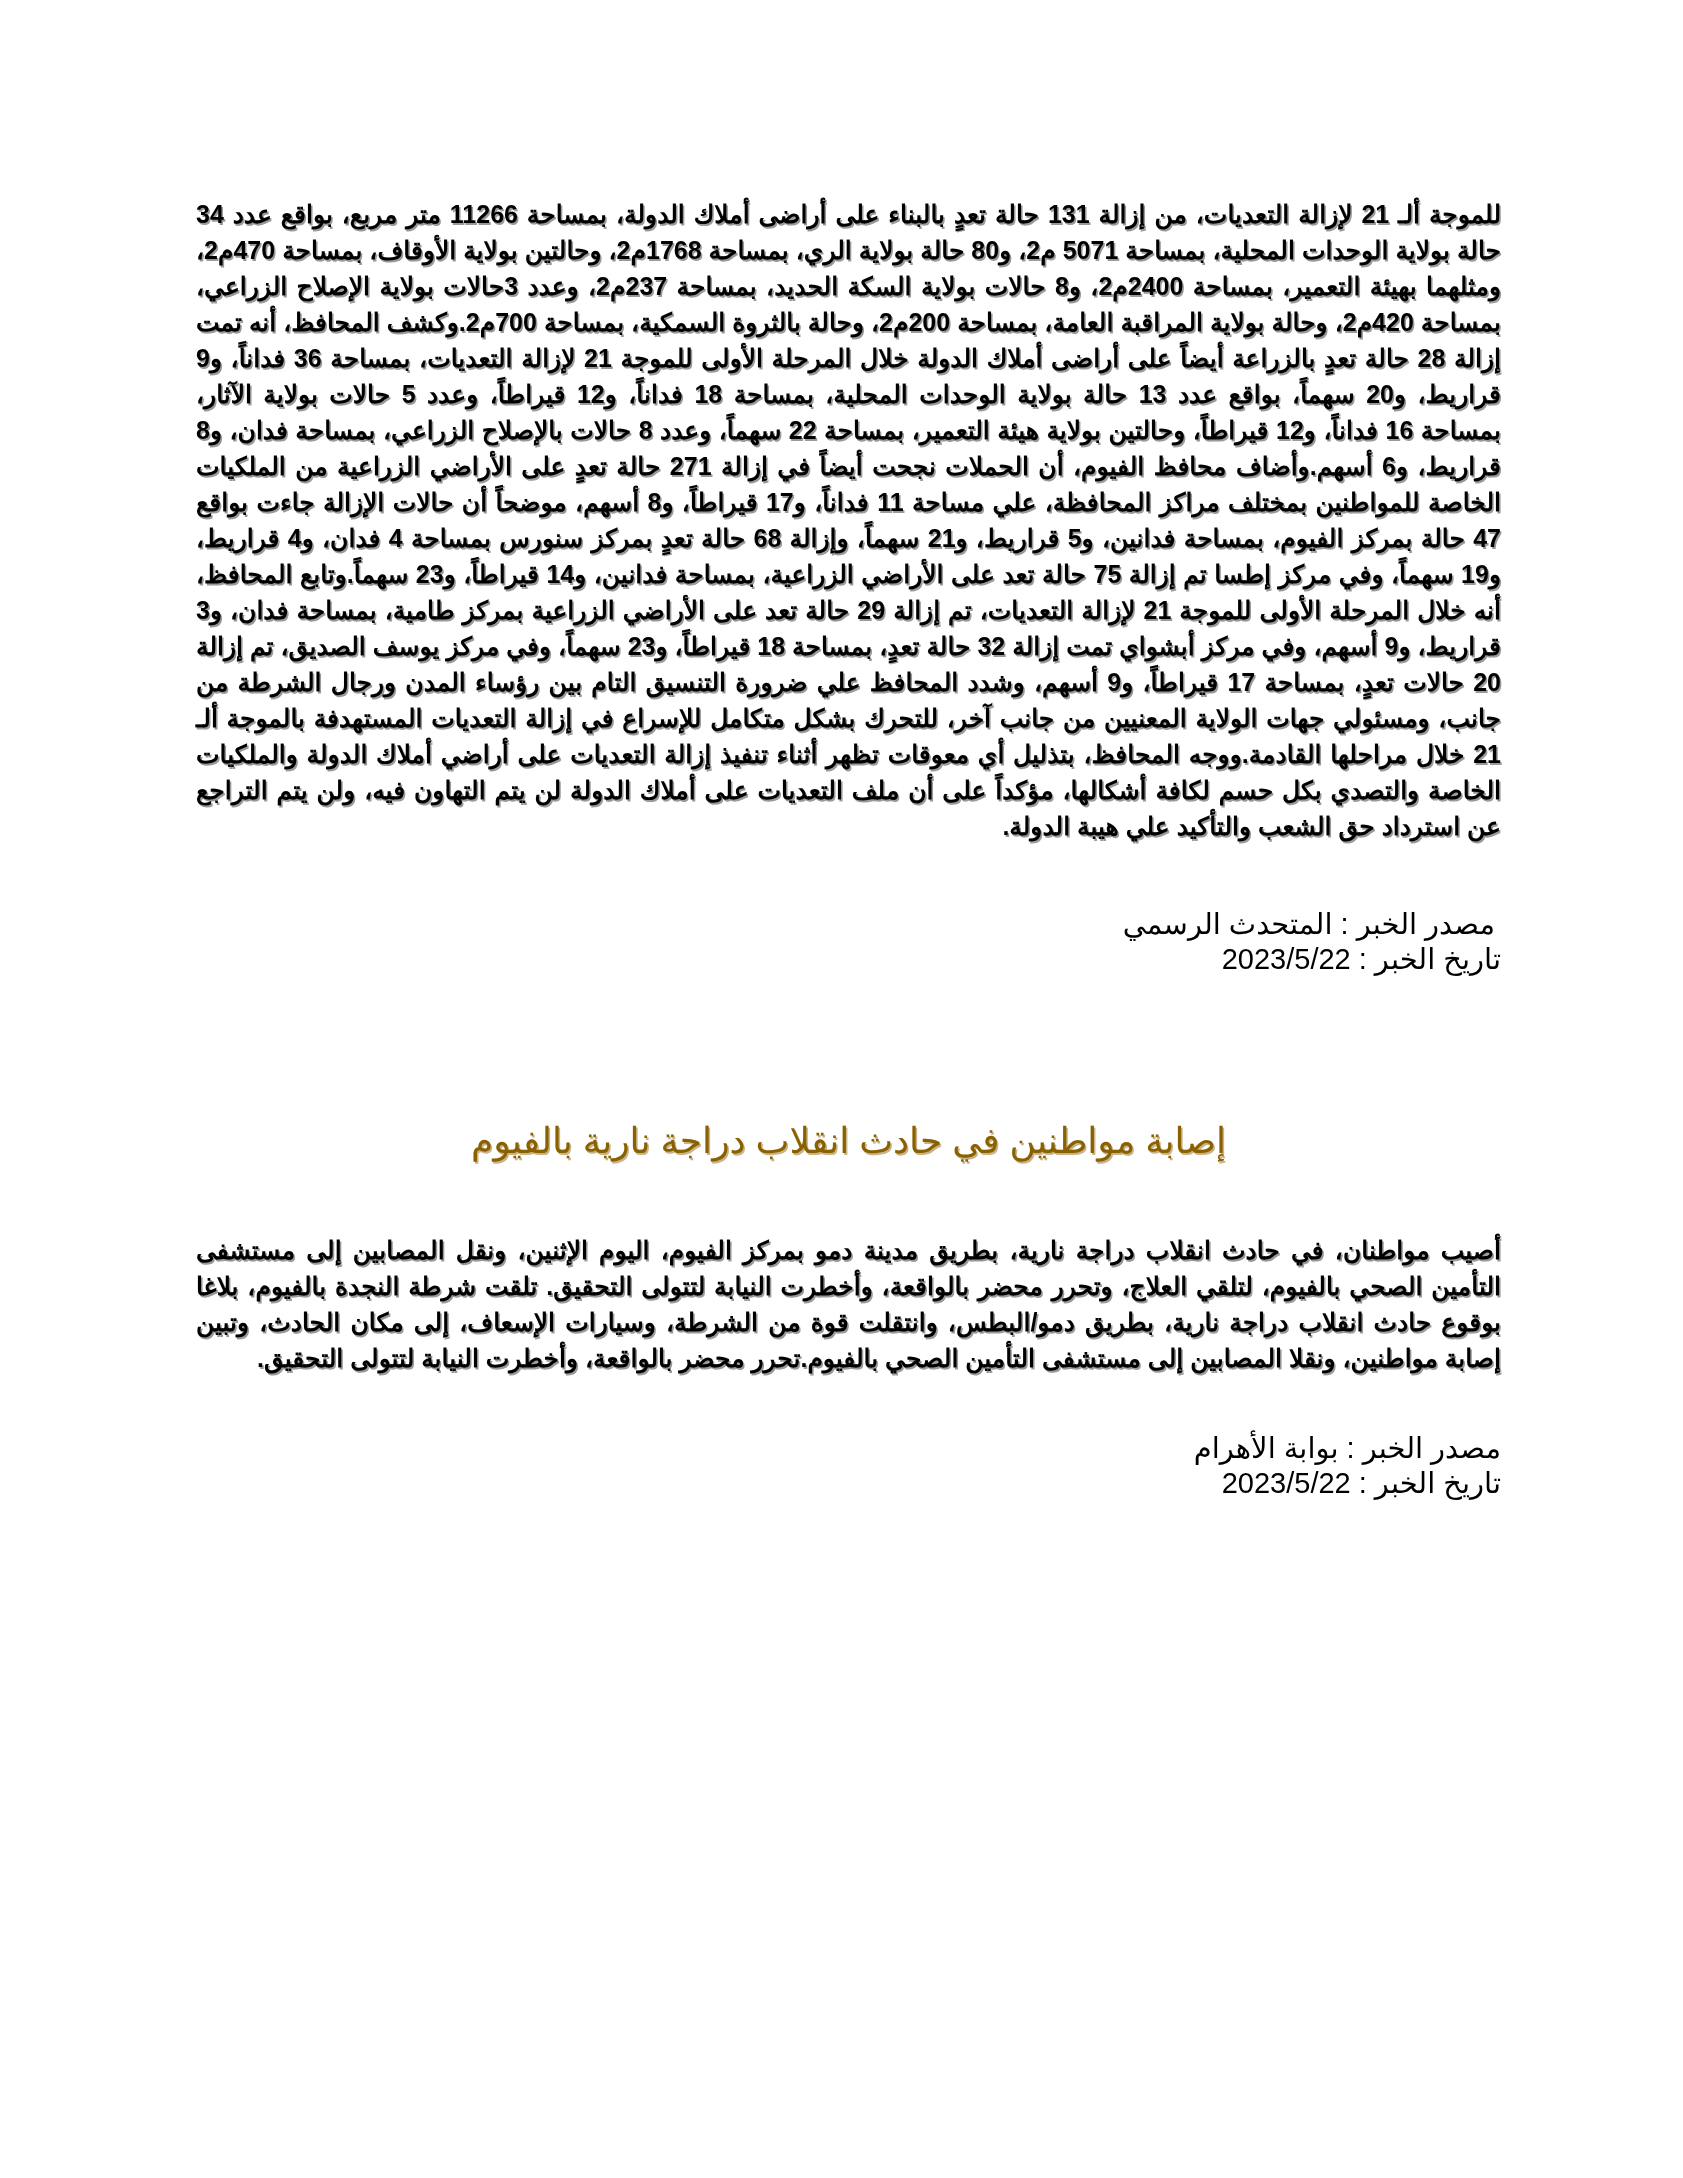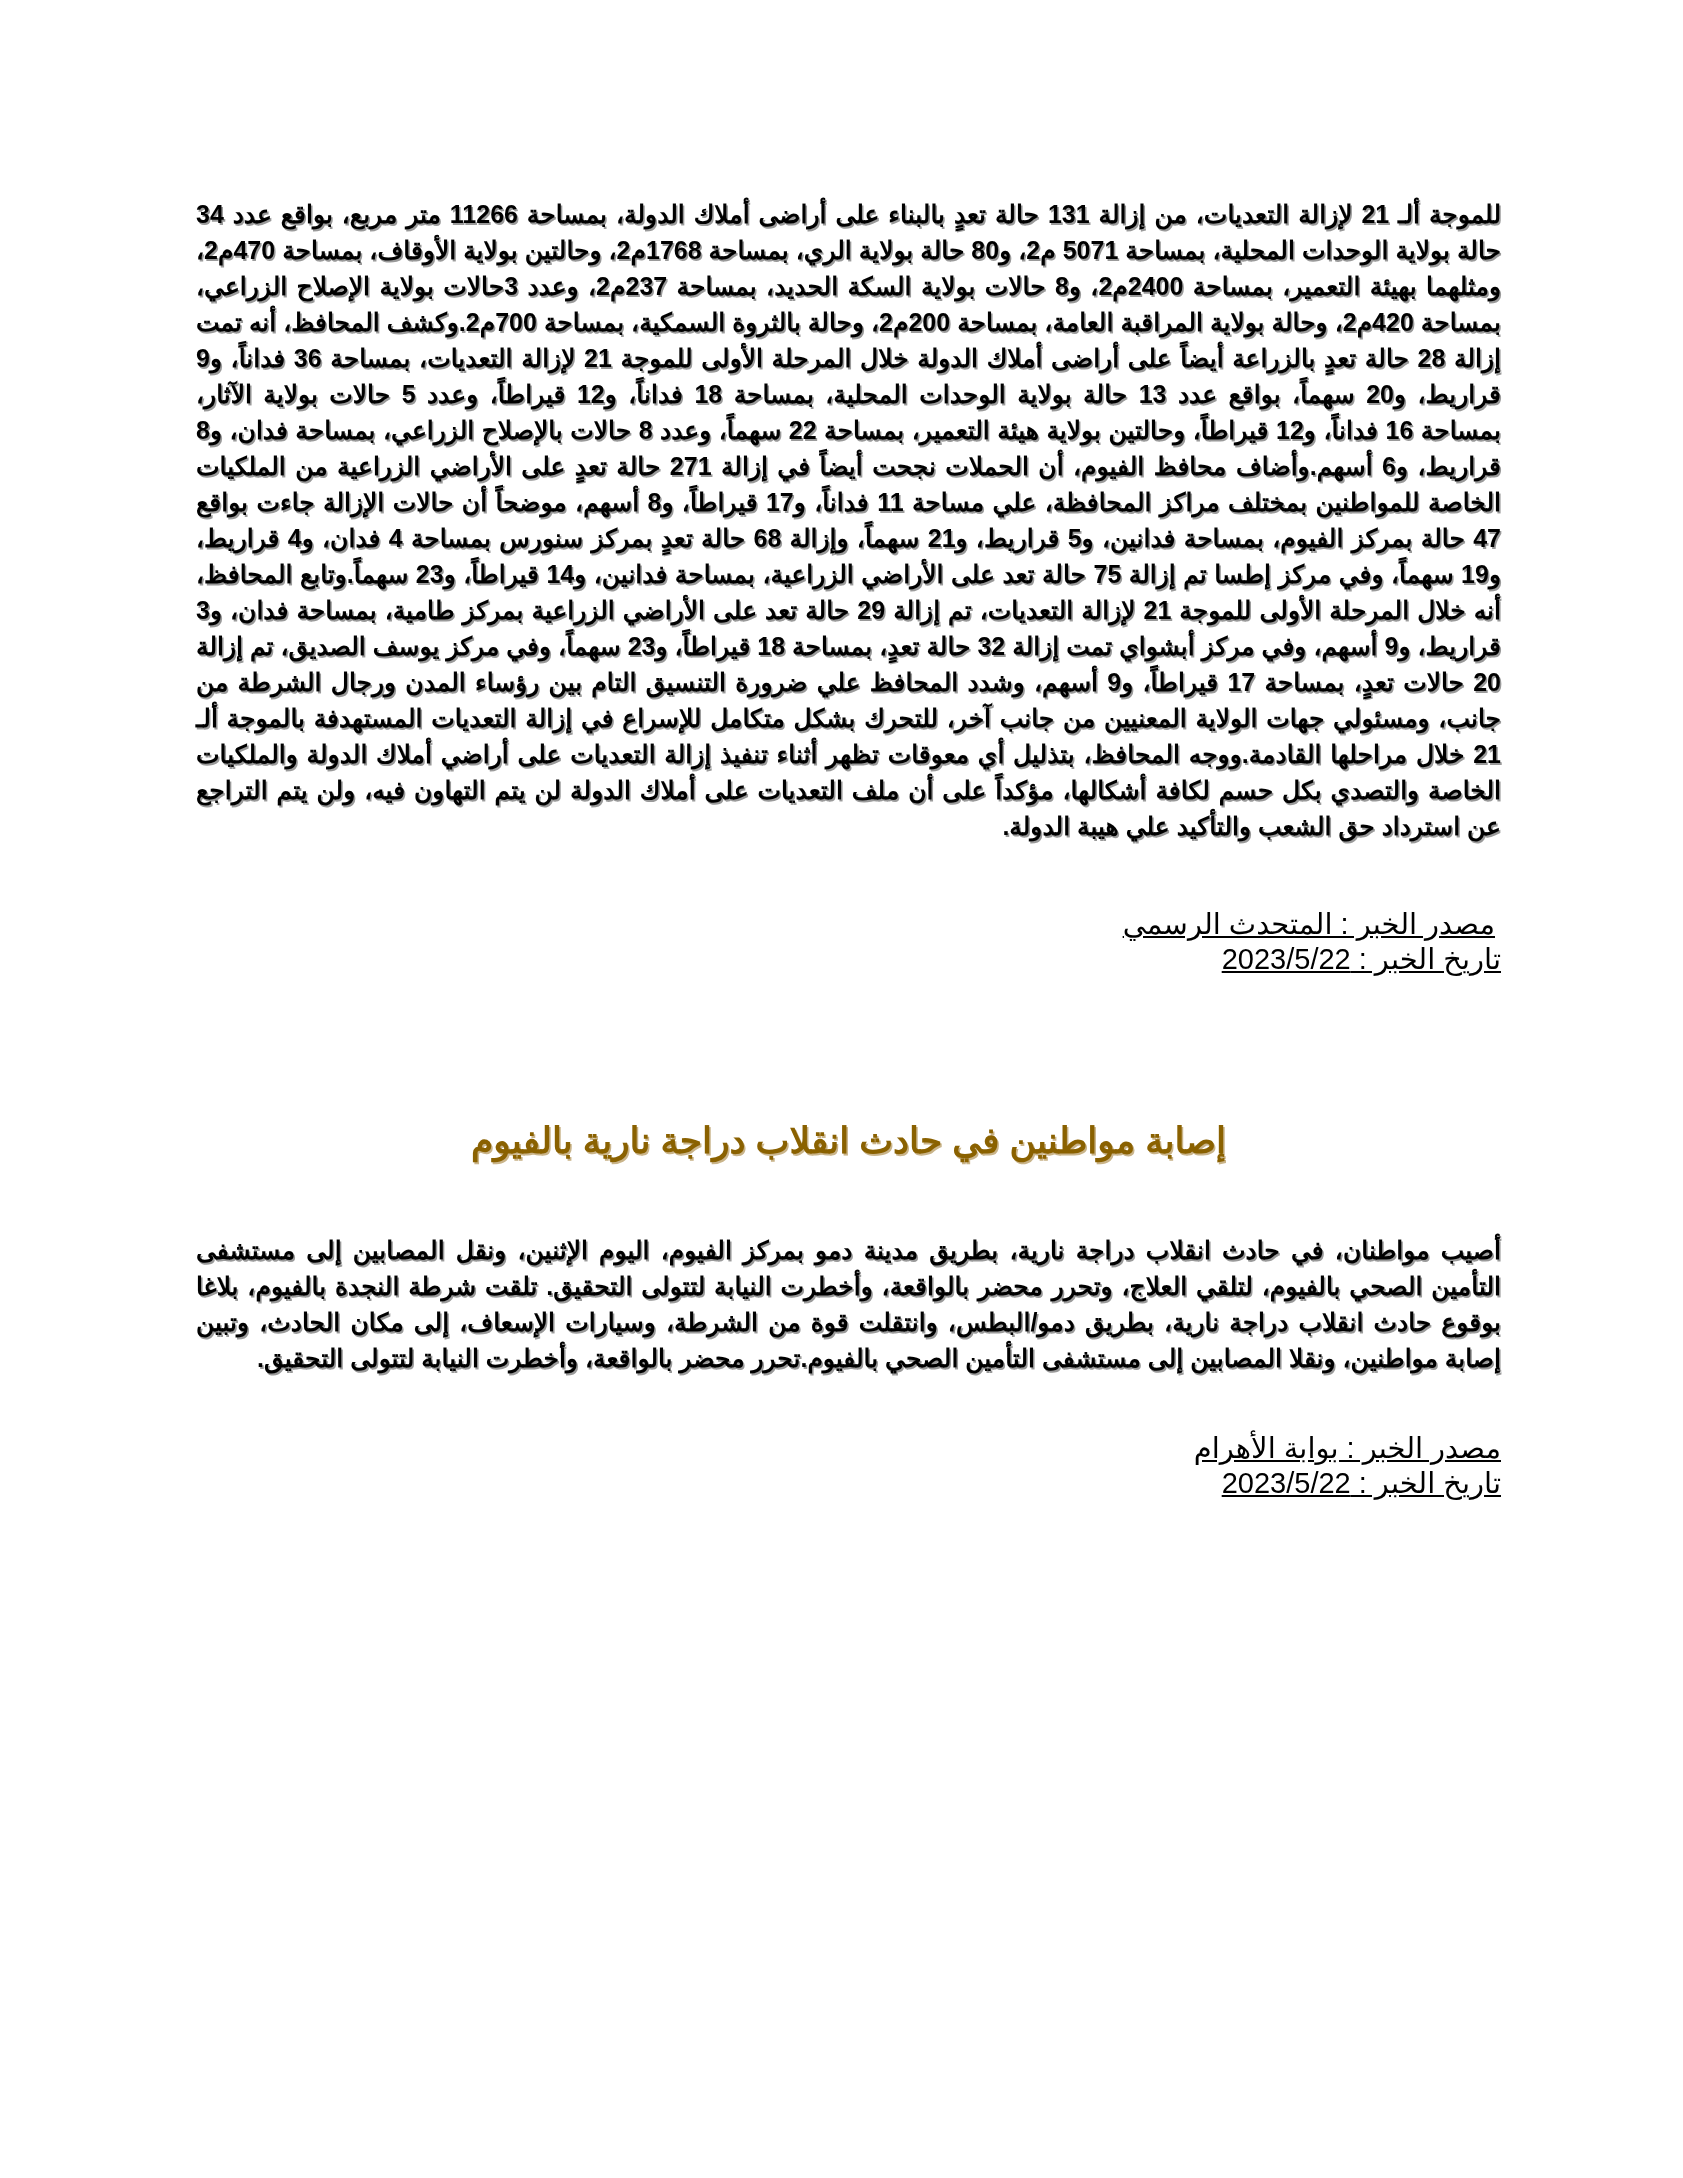--- a/index.html
+++ b/index.html
@@ -9,28 +9,28 @@
     direction: rtl; text-align: justify; text-align-last: right;
     font-family: "Liberation Sans", sans-serif; color: #000;
   }
   .para {
     font-size: 25px; line-height: 36px; font-weight: bold;
     text-shadow: 1.5px 1.5px 0 #9a9a9a;
     margin: 0; white-space: normal;
   }
   .meta {
     font-size: 29px; line-height: 35px; font-weight: normal;
-    margin-right: 0; text-align: right; text-decoration: underline;
+    margin-right: 0; text-align: right;
   }
   .meta-line { display: block; }
   .meta-block-1 { margin-top: 63px; padding-right: 0; }
   .meta-block-1 .meta-line:first-child { padding-right: 6px; }
   .headline {
     text-align: left; text-align-last: center;
-    font-size: 36px; font-weight: bold; color: #8a6100;
+    font-size: 36px; font-weight: normal; color: #8a6100;
     text-shadow: 1.5px 1.5px 0 #c9b48a;
     margin: 142px 0 69px 0; line-height: 44px;
   }
   .meta-block-2 { margin-top: 55px; }
 </style>
 </head>
 <body>
 
 <div class="page">
 

